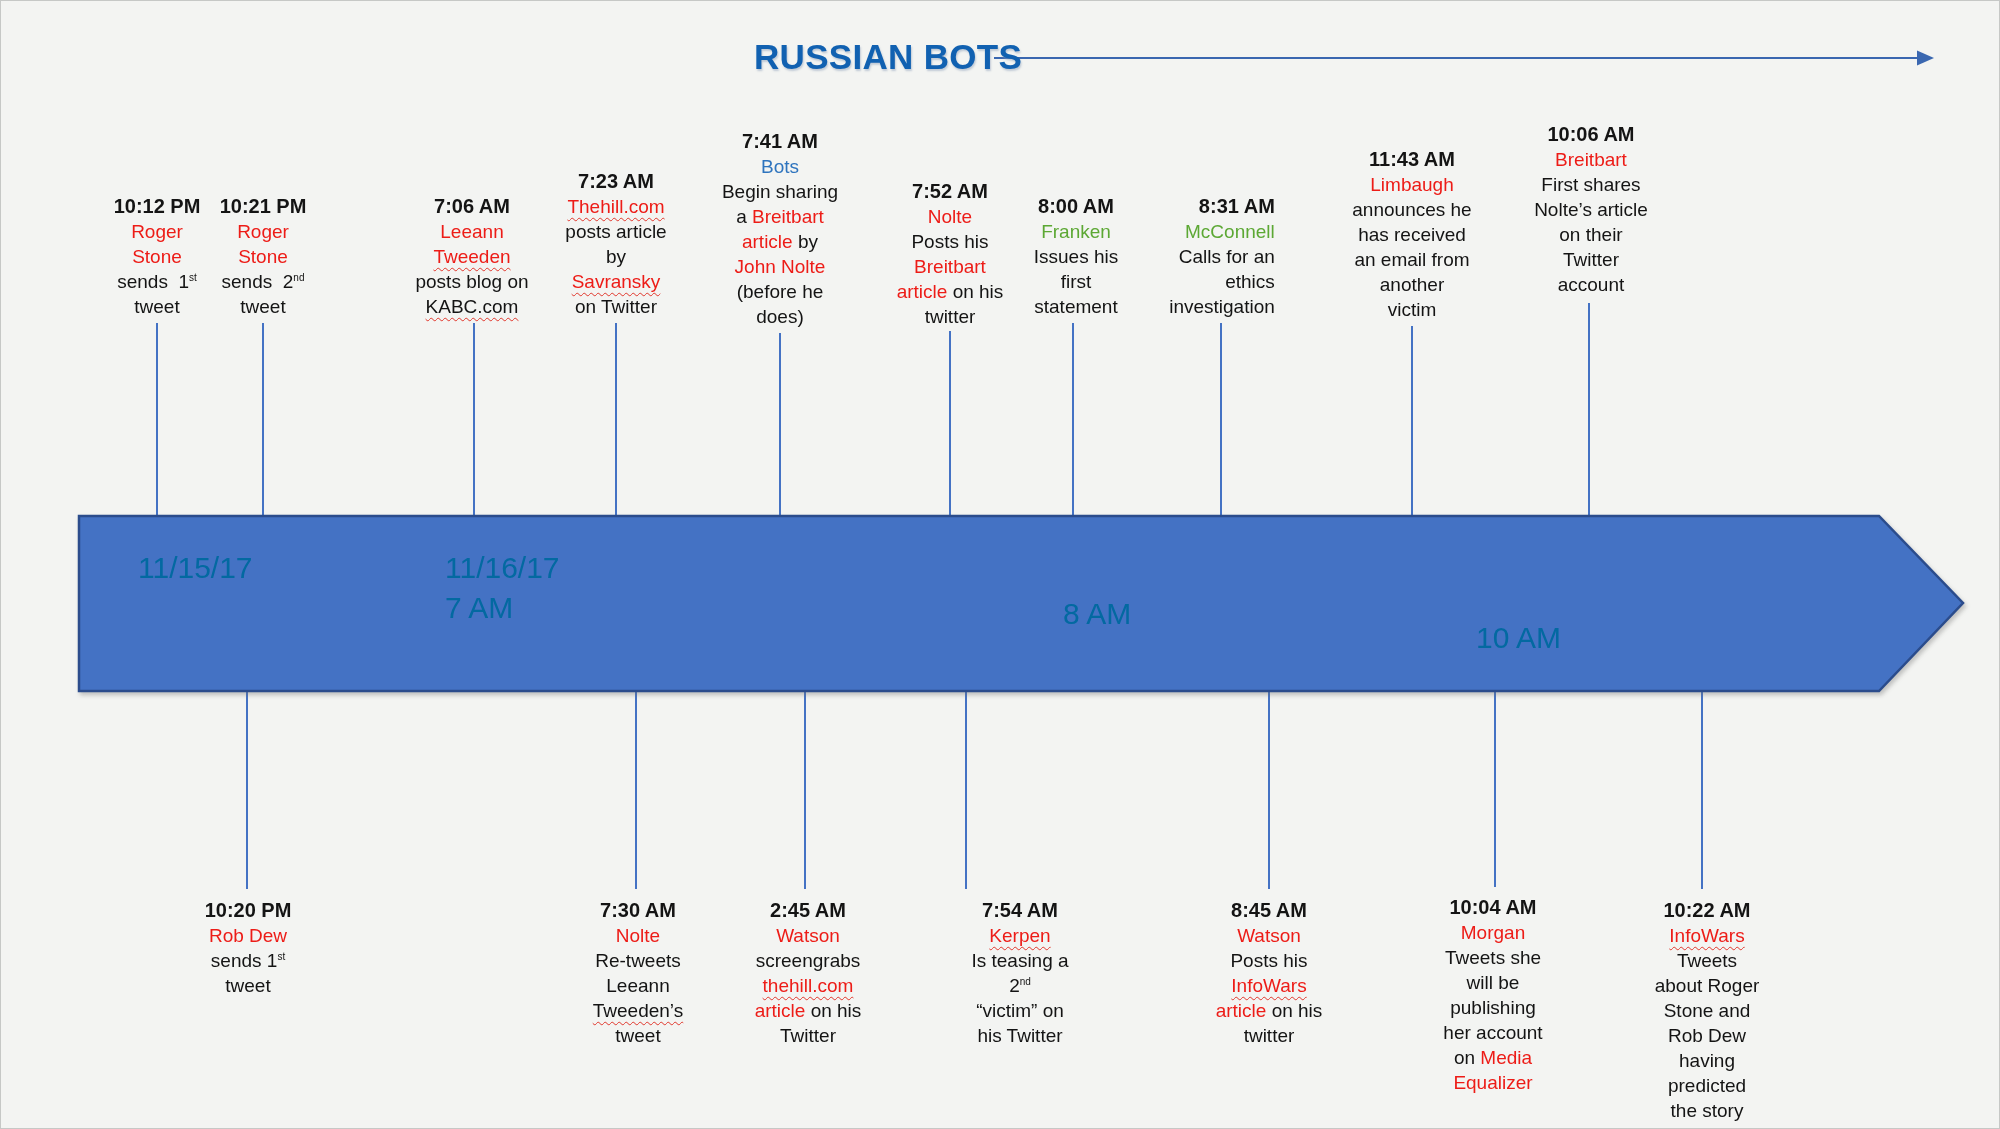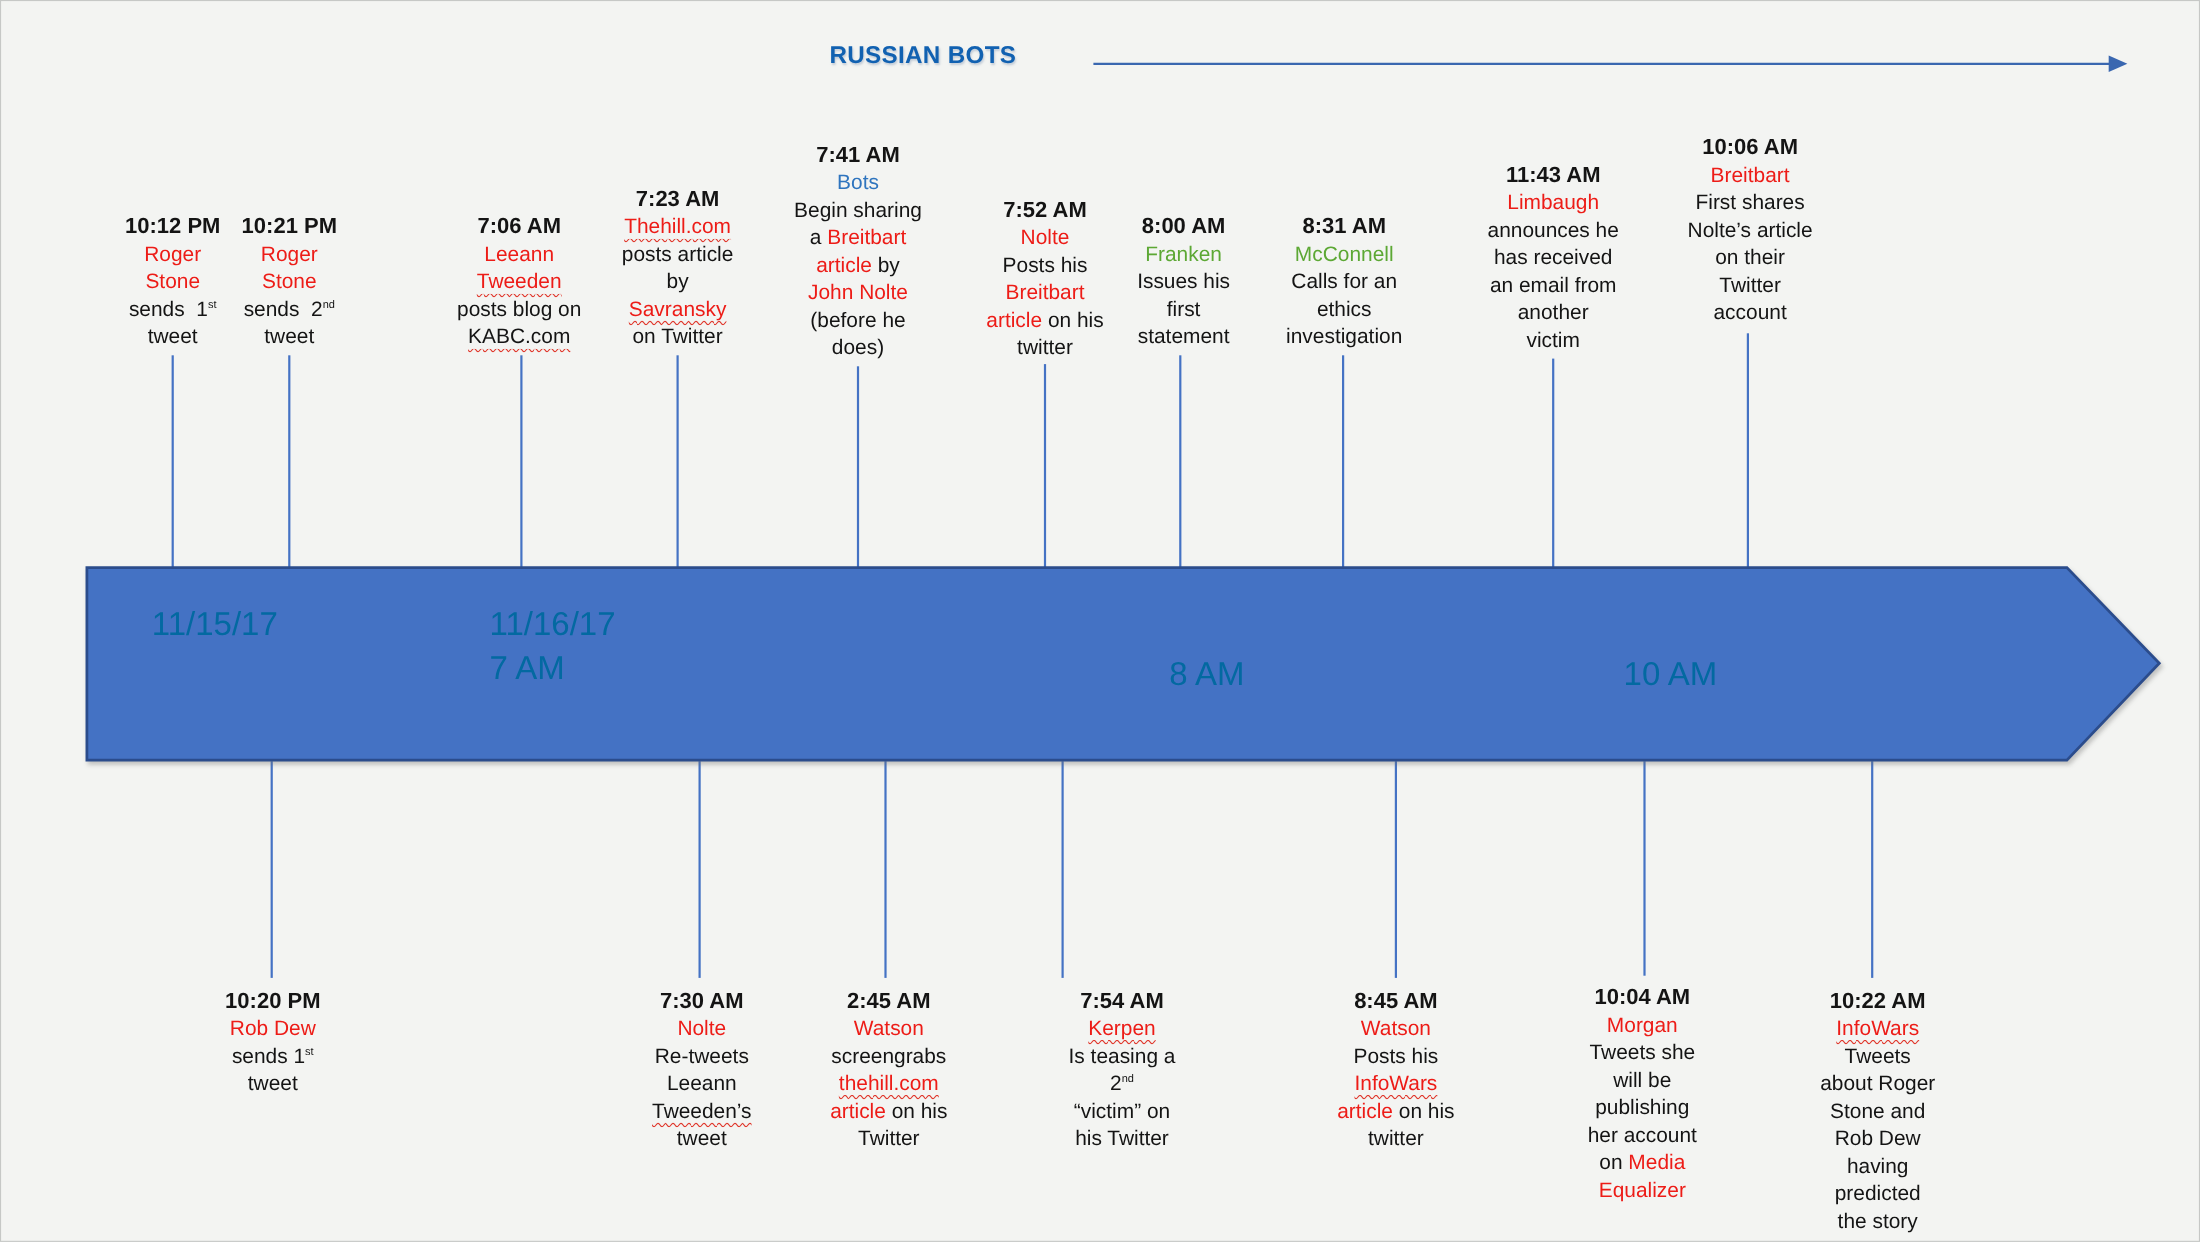--- a/index.html
+++ b/index.html
@@ -9,21 +9,21 @@
     background:#f3f4f2;
     border:1px solid #c6c8c6;
     box-sizing:border-box;
     font-family:"Liberation Sans","DejaVu Sans",sans-serif;
     overflow:hidden;
   }
   .overlay{position:absolute;left:0;top:0;z-index:2;}
   #band-shape{filter:drop-shadow(2px 3px 2px rgba(110,110,110,0.38));}
   .title{
     position:absolute;left:753px;top:36px;z-index:3;
-    font-size:22px;font-weight:600;letter-spacing:0.3px;
+    font-size:35px;font-weight:600;letter-spacing:0.3px;
     text-shadow:1px 2px 2px rgba(130,150,180,0.45);
     white-space:nowrap;
   }
   .vline{position:absolute;width:2px;z-index:1;}
   .bandlabel{
     position:absolute;z-index:3;color:#0369a1;
     font-size:30px;line-height:32px;white-space:nowrap;
   }
   .event{
     position:absolute;z-index:3;transform:translateX(-50%);
@@ -51,21 +51,21 @@
       <line id="title-arrow-line" x1="993" y1="57" x2="1918" y2="57" stroke-width="2" stroke="#3A67B0"></line>
       <polygon id="title-arrow-head" points="1916,49.5 1933,57 1916,64.5" fill="#3A67B0"></polygon>
     </g>
     <polygon id="band-shape" points="78,515 1878,515 1962,602 1878,690 78,690" stroke-width="2.5" fill="#4472C4" stroke="#2B4C8C"></polygon>
   </svg>
 
 <div class="bandlabel" style="left: 137px; top: 551px;">11/15/17</div>
     <div class="bandlabel" style="left: 444px; top: 551px;">11/16/17</div>
     <div class="bandlabel" style="left: 444px; top: 591px;">7 AM</div>
     <div class="bandlabel" style="left: 1062px; top: 597px;">8 AM</div>
-    <div class="bandlabel" style="left: 1475px; top: 597px;">10 AM</div>
+    <div class="bandlabel" style="left: 1475px; top: 621px;">10 AM</div>
     <div class="vline" style="left: 155px; top: 322px; height: 193px; background: rgb(68, 114, 196);"></div>
     <div class="event" style="left: 156px; top: 193px;">
       <div class="evtime">10:12 PM</div>
       <div class="evline"><span style="color: rgb(237, 28, 23);">Roger</span></div>
       <div class="evline"><span style="color: rgb(237, 28, 23);">Stone</span></div>
       <div class="evline"><span>sends  1</span><sup>st</sup></div>
       <div class="evline"><span>tweet</span></div>
     </div>
     <div class="vline" style="left: 261px; top: 322px; height: 193px; background: rgb(68, 114, 196);"></div>
     <div class="event" style="left: 262px; top: 193px;">
@@ -114,21 +114,21 @@
     </div>
     <div class="vline" style="left: 1071px; top: 322px; height: 193px; background: rgb(68, 114, 196);"></div>
     <div class="event" style="left: 1075px; top: 193px;">
       <div class="evtime">8:00 AM</div>
       <div class="evline"><span style="color: rgb(92, 168, 52);">Franken</span></div>
       <div class="evline"><span>Issues his</span></div>
       <div class="evline"><span>first</span></div>
       <div class="evline"><span>statement</span></div>
     </div>
     <div class="vline" style="left: 1219px; top: 322px; height: 193px; background: rgb(68, 114, 196);"></div>
-    <div class="event" style="left: 1221px; top: 193px;">
+    <div class="event" style="left: 1221px; top: 193px; text-align: right;">
       <div class="evtime">8:31 AM</div>
       <div class="evline"><span style="color: rgb(92, 168, 52);">McConnell</span></div>
       <div class="evline"><span>Calls for an</span></div>
       <div class="evline"><span>ethics</span></div>
       <div class="evline"><span>investigation</span></div>
     </div>
     <div class="vline" style="left: 1410px; top: 325px; height: 190px; background: rgb(68, 114, 196);"></div>
     <div class="event" style="left: 1411px; top: 146px;">
       <div class="evtime">11:43 AM</div>
       <div class="evline"><span style="color: rgb(237, 28, 23);">Limbaugh</span></div>

